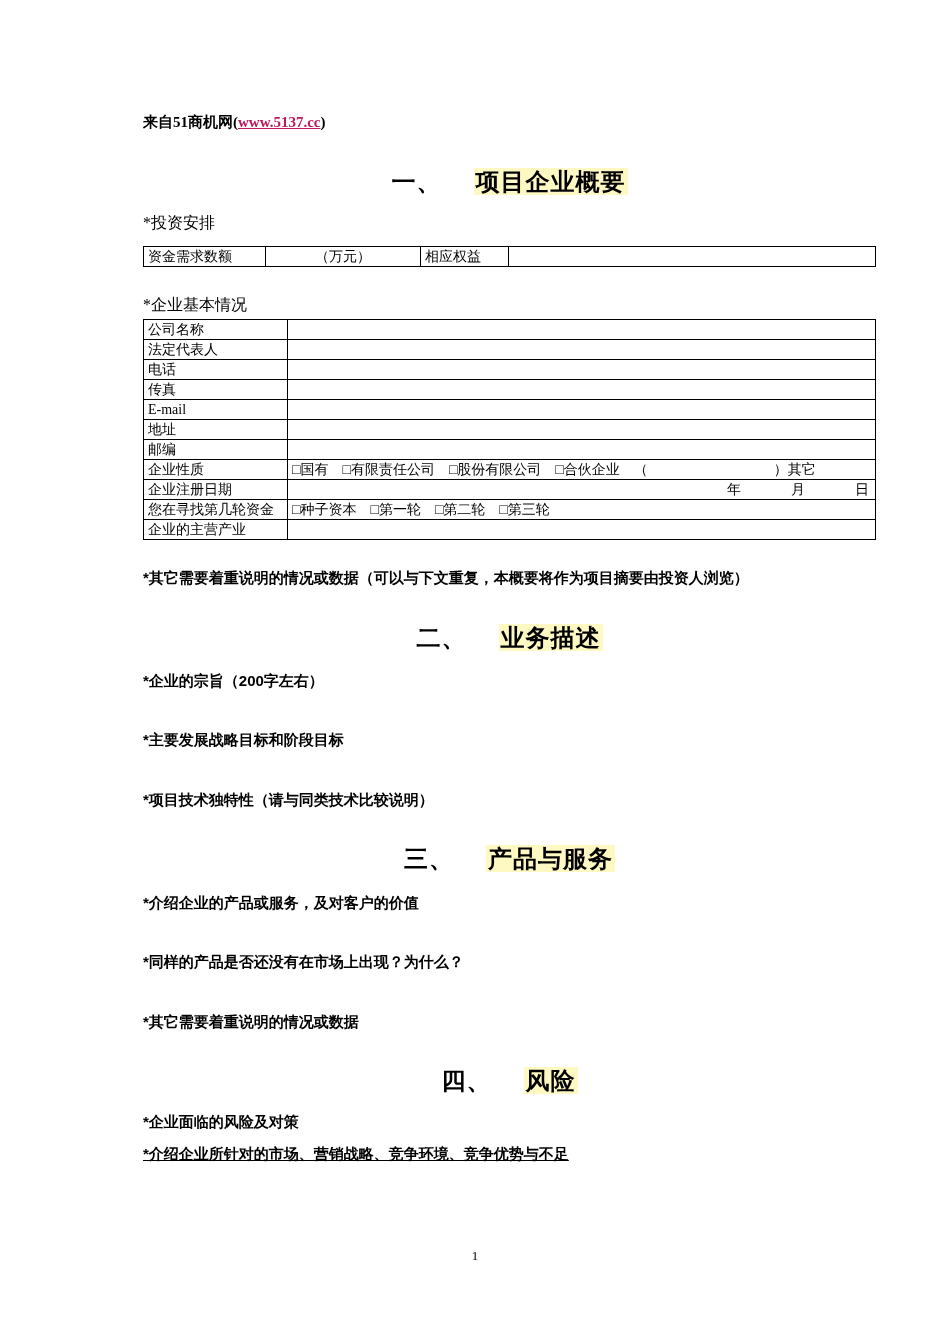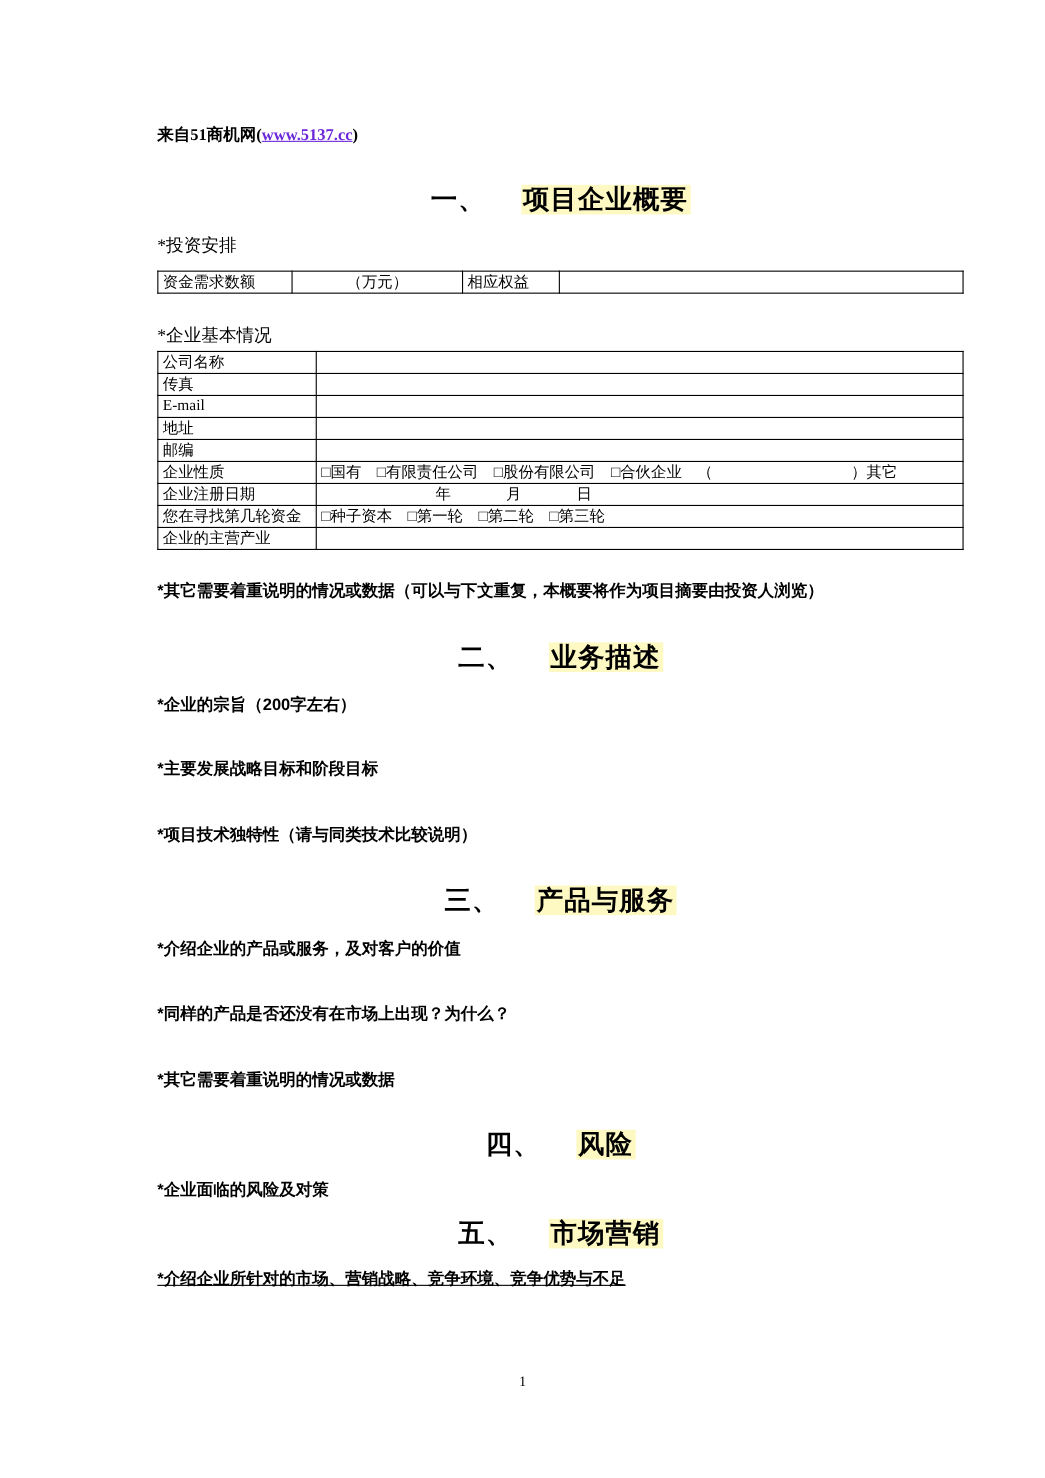--- a/index.html
+++ b/index.html
@@ -6,21 +6,21 @@
   html,body { background:#ffffff; }
   .page {
     width:950px; height:1344px; margin:0 auto; position:relative;
     background:#ffffff; color:#000000;
     font-family:"Liberation Serif", serif; overflow:hidden;
   }
   .content { margin-left:143px; width:733px; padding-top:113px; }
 
   .source-line { font-size:15px; font-weight:bold; }
   .source-line a, .link {
-    color:#6d28d9; text-decoration:underline; font-weight:bold; cursor:pointer;
+    color:#be185d; text-decoration:underline; font-weight:bold; cursor:pointer;
   }
 
   .sec-heading {
     text-align:center; font-family:"Liberation Sans", sans-serif;
     font-weight:bold; font-size:24px; line-height:1.3;
     margin-top:34px; margin-bottom:16px; letter-spacing:1px;
   }
   .sec-heading .sec-num { margin-right:32px; }
   .hl { background:#fef9c3; padding:0 2px; }
   .tight-top { margin-top:14px; }
@@ -32,21 +32,21 @@
     border:1px solid #000000; height:20px; font-size:14px;
     padding:0 4px; vertical-align:middle; overflow:hidden; white-space:nowrap;
   }
   .funding-table { margin-top:12px; }
   .funding-table .c1 { width:122px; }
   .funding-table .c2 { width:155px; text-align:center; }
   .funding-table .c3 { width:88px; }
 
   .basic-table { margin-top:2px; }
   .basic-table .lbl { width:144px; }
-  .date-cell { padding-left:108px; letter-spacing:2px; }
+  .date-cell { padding-left:108px; letter-spacing:2px;text-align:right; }
 
   .star-p {
     font-family:"Liberation Sans", sans-serif; font-weight:bold;
     font-size:15px; margin-top:40px; line-height:1.3;
   }
   .note-p { margin-top:28px; }
 
   .page-footer {
     position:absolute; left:0; bottom:80px; width:100%;
     text-align:center; font-size:13px;
@@ -74,20 +74,28 @@
       </tr>
     </tbody>
       </table>
 
     <p class="small-label" style="margin-top:28px;">*企业基本情况</p>
 
     <table class="basic-table">
       <tbody>
           <tr>
         <td class="lbl">公司名称</td>
+        <td class="val"></td>
+      </tr>
+      <tr>
+        <td class="lbl">法定代表人</td>
+        <td class="val"></td>
+      </tr>
+      <tr>
+        <td class="lbl">电话</td>
         <td class="val"></td>
       </tr>
       <tr>
         <td class="lbl">传真</td>
         <td class="val"></td>
       </tr>
       <tr>
         <td class="lbl">E-mail</td>
         <td class="val"></td>
       </tr>
@@ -129,20 +137,19 @@
     <h1 class="sec-heading"><span class="sec-num">三、</span><span class="hl">产品与服务</span></h1>
 
     <p class="star-p" style="margin-top:18px;">*介绍企业的产品或服务，及对客户的价值</p>
     <p class="star-p">*同样的产品是否还没有在市场上出现？为什么？</p>
     <p class="star-p">*其它需要着重说明的情况或数据</p>
 
     <h1 class="sec-heading"><span class="sec-num">四、</span><span class="hl">风险</span></h1>
 
     <p class="star-p" style="margin-top:14px;">*企业面临的风险及对策</p>
 
-    <h1 class="sec-heading tight-top"><span class="sec-num">五、</span><span class="hl">市场营销</span></h1>
 
     <p class="star-p" style="margin-top:12px;text-decoration:underline;">*介绍企业所针对的市场、营销战略、竞争环境、竞争优势与不足</p>
 
   </div>
 
   <div class="page-footer">1</div>
 </div>
 
 </body></html>

